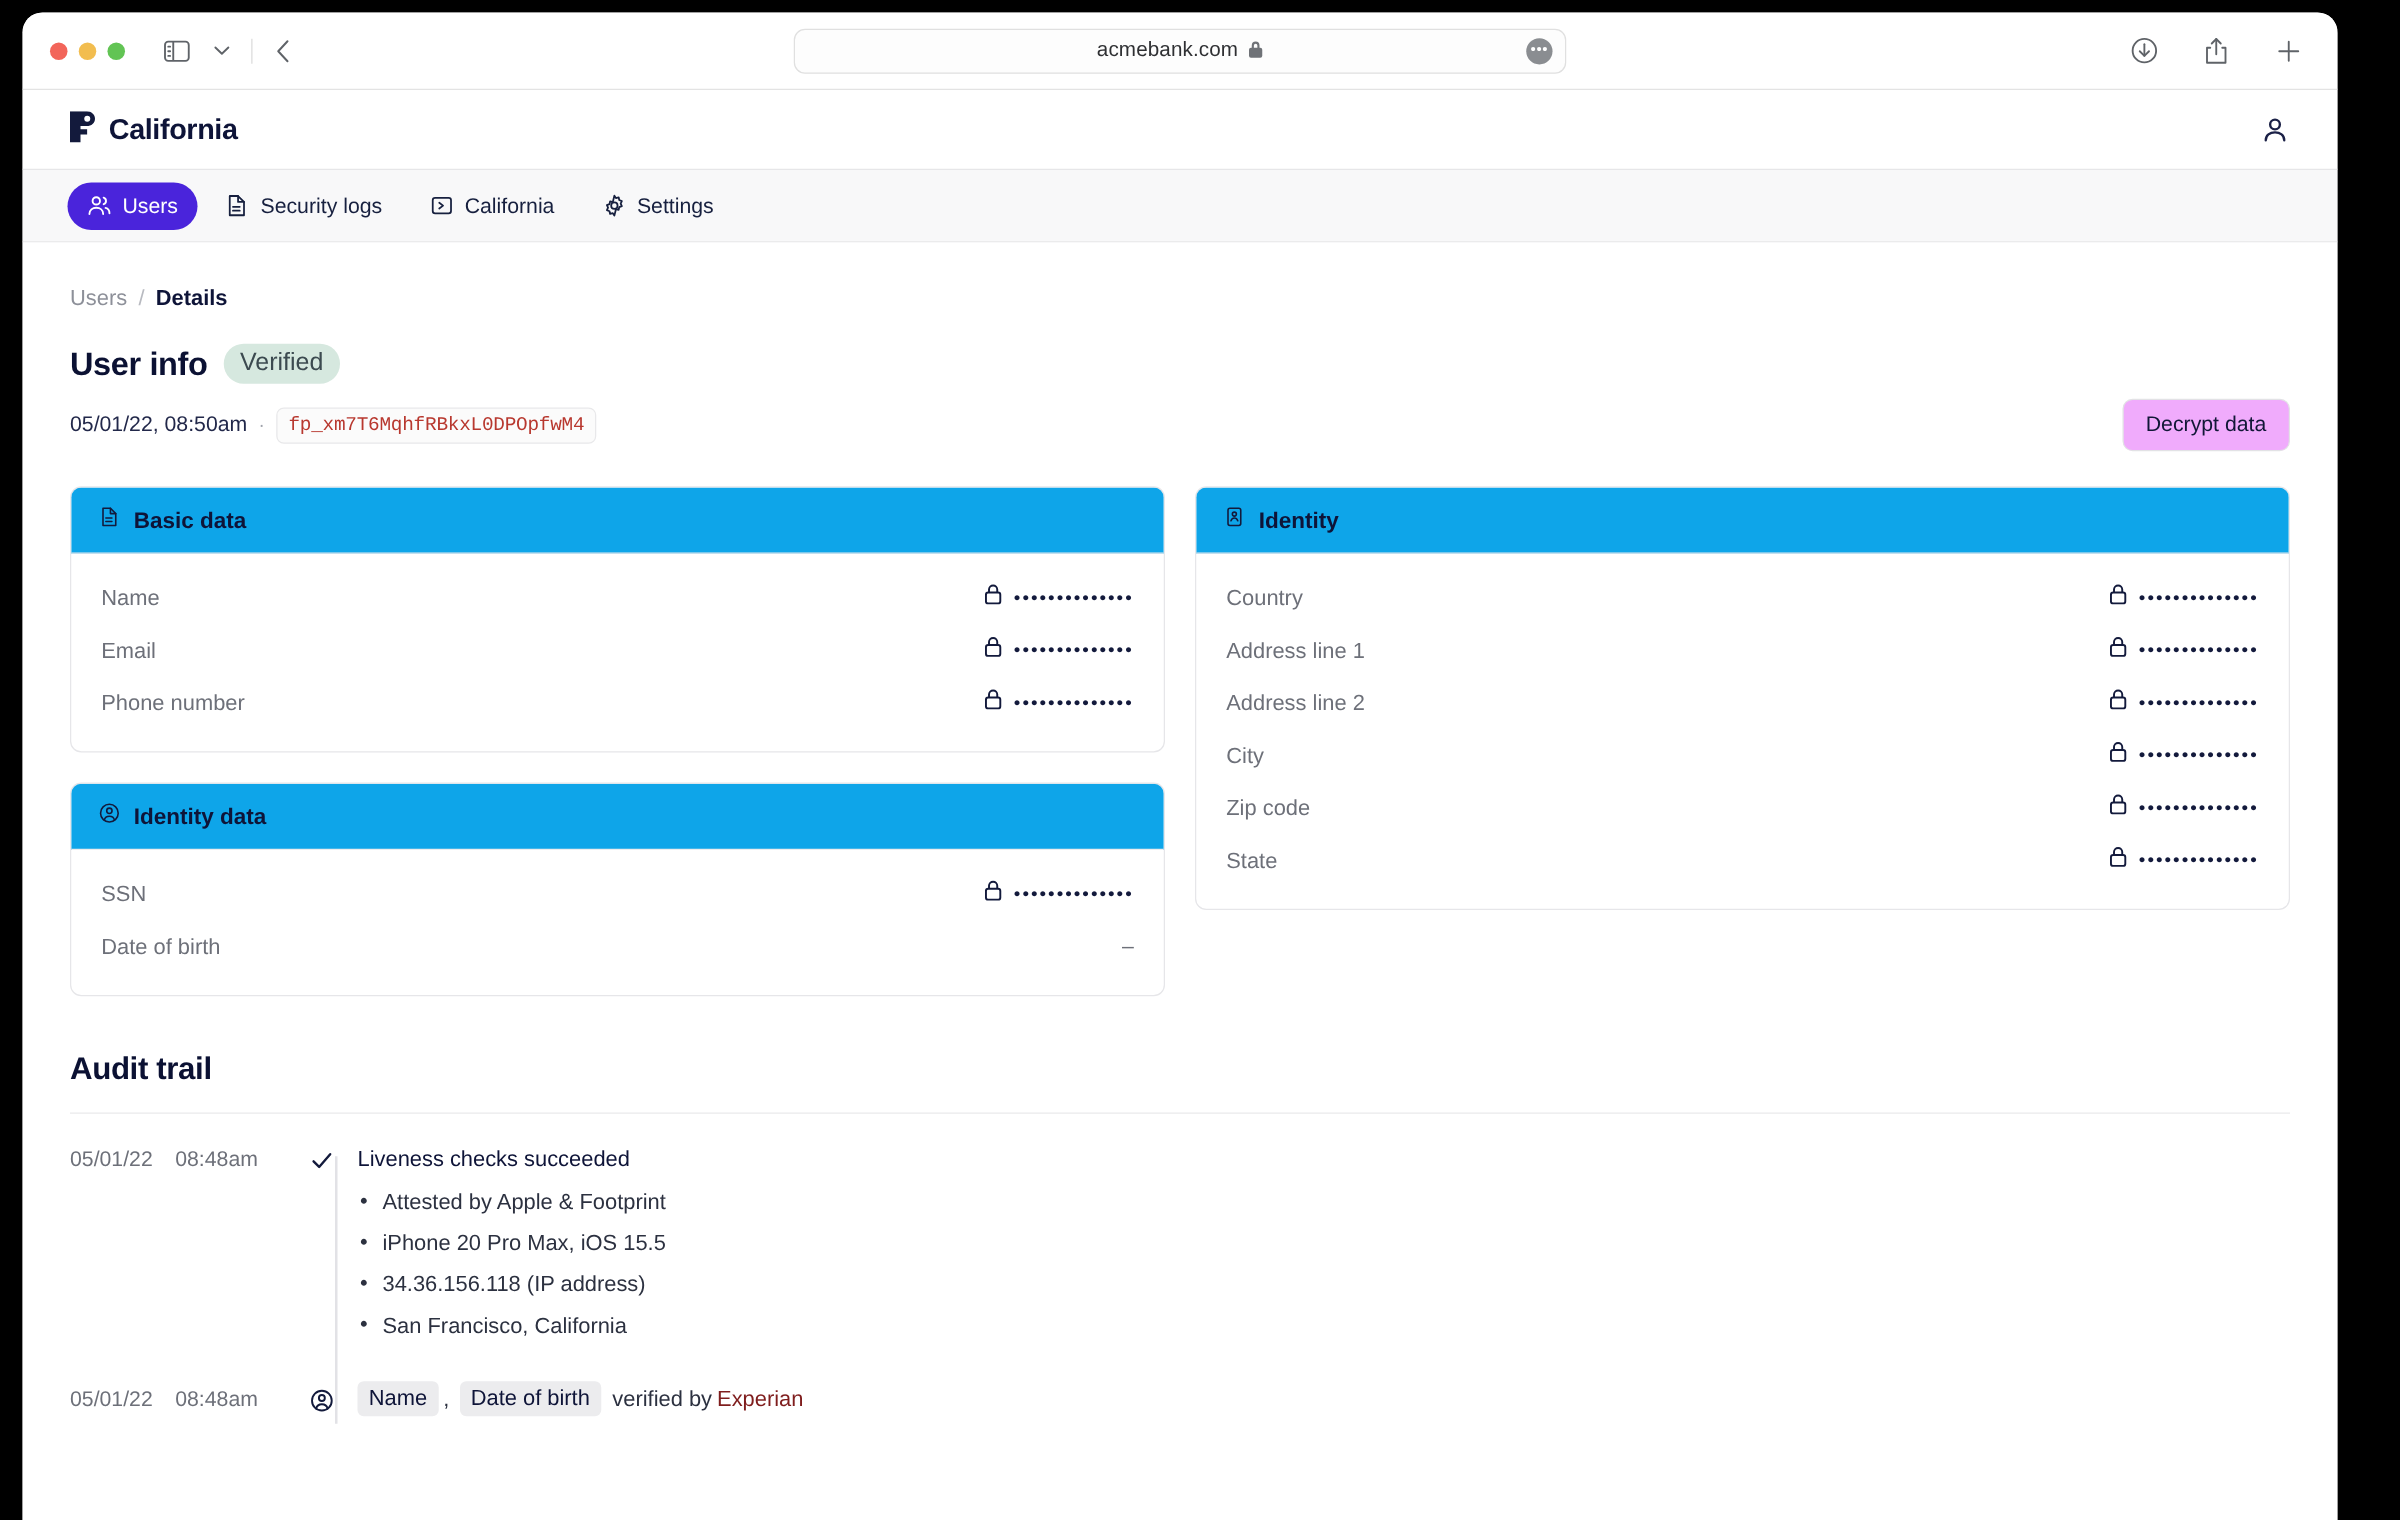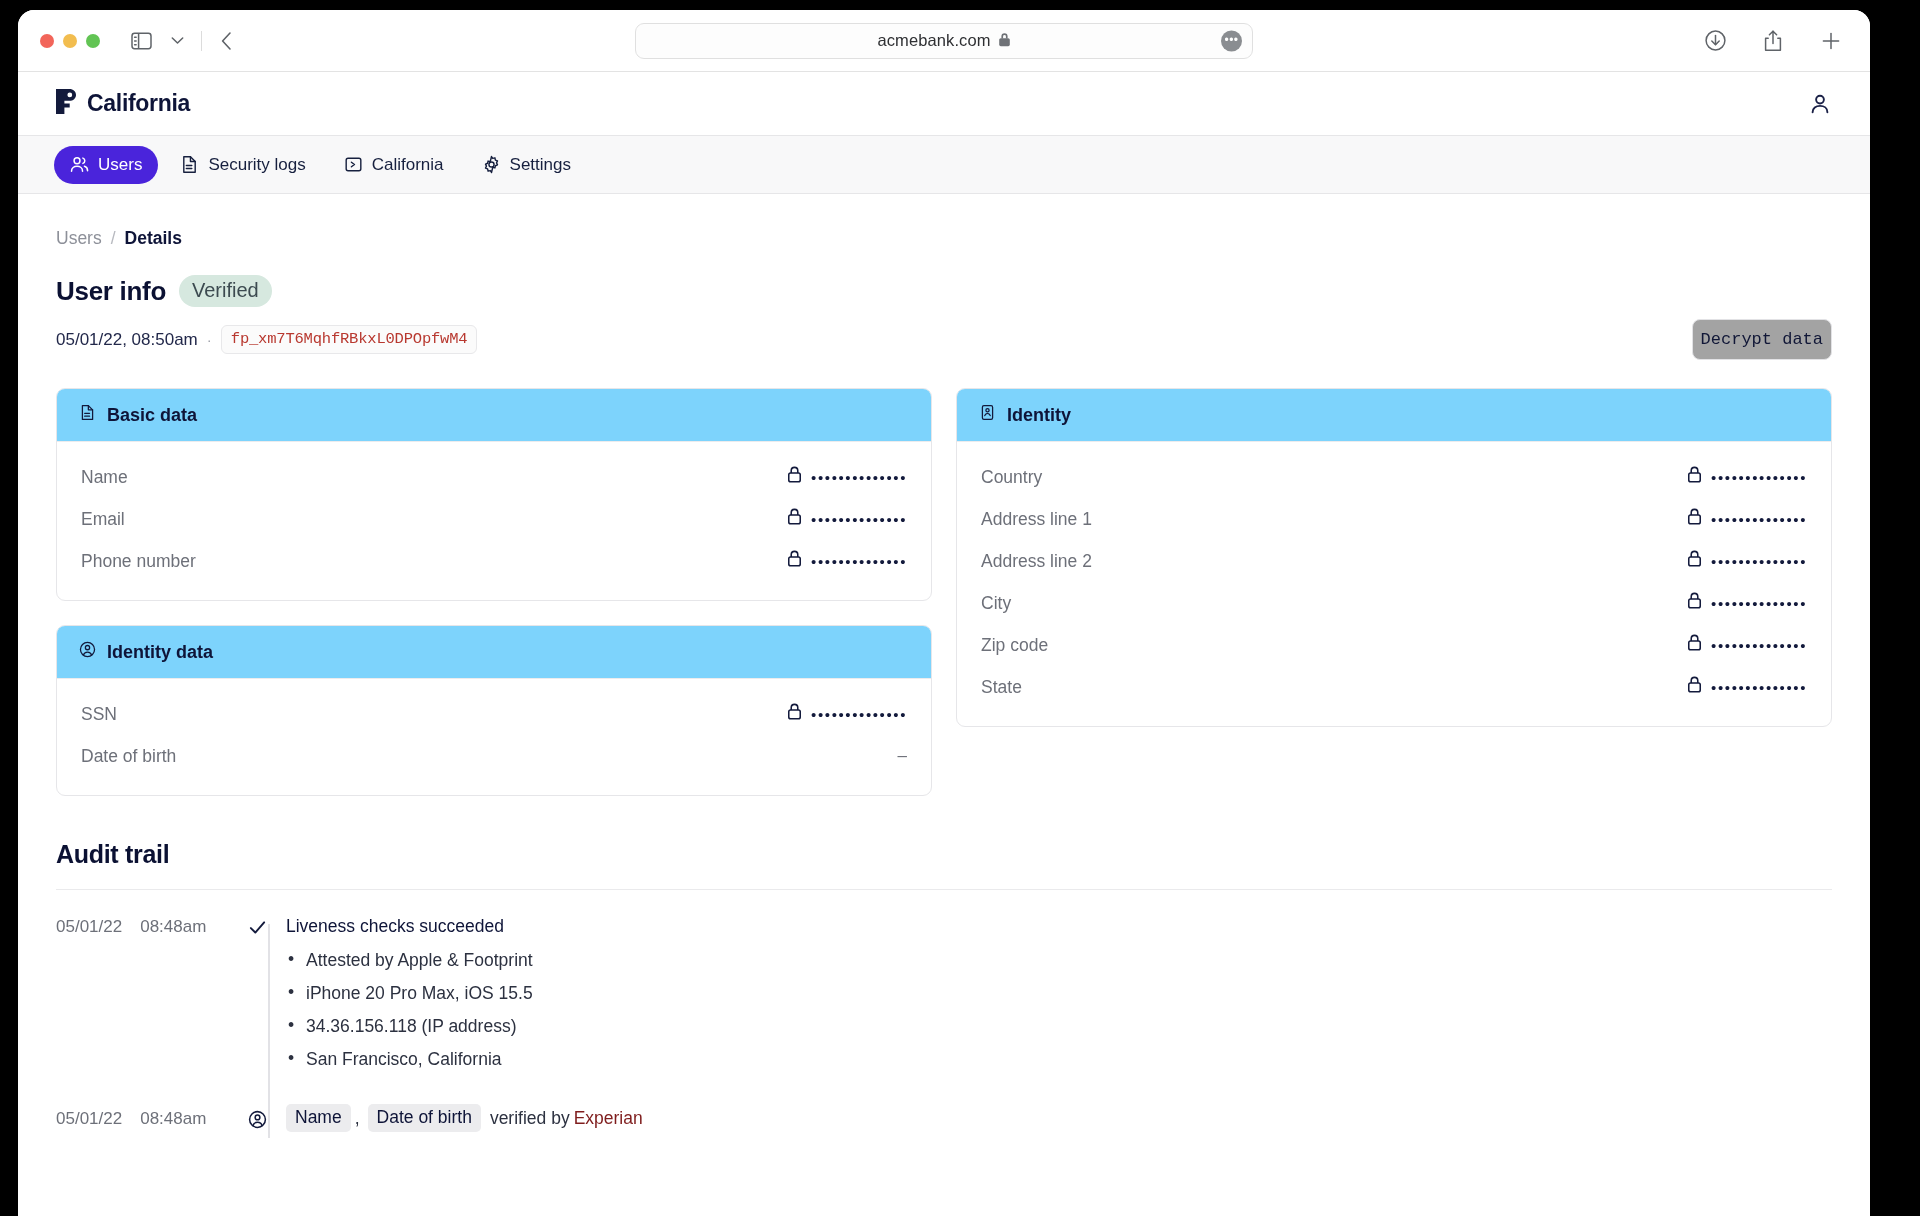--- a/index.html
+++ b/index.html
@@ -166,43 +166,42 @@
   .token {
     font-family: "Liberation Mono", monospace;
     font-size: 15.5px; color: #b8382f;
     background: #fbfbfb; border: 1px solid #e8e8ea;
     border-radius: 6px; padding: 4px 9px 5px;
     letter-spacing: -.2px;
   }
   .decrypt-btn {
     margin-left: auto;
     font-size: 17px; color: #111737; font-weight: 500;
-    background: #a3a3a3; border: 1px solid #e2e2e5;
-    border-radius: 8px; padding: 10px 8px;
+    background: #f0abfc; border: 1px solid #e2e2e5;
+    border-radius: 8px; padding: 10px 18px;
     cursor: default;
-    font-family: Liberation Mono, monospace;
   }
 
   
   .cards {
     display: grid;
     grid-template-columns: 1fr 1fr;
     gap: 24px;
     align-items: start;
   }
   .col { display: flex; flex-direction: column; gap: 24px; }
 
   .card {
     border: 1px solid #e6e6e9;
     border-radius: 9px;
     overflow: hidden;
     background: #fff;
   }
   .card-head {
-    background: #7dd3fc;
+    background: #0ea5e9;
     border-bottom: 1px solid #ececee;
     padding: 15px 22px;
     display: flex; align-items: center; gap: 11px;
     font-size: 18px; font-weight: 600; color: #0e1438;
   }
   .card-body { padding: 14px 24px 18px 24px; }
   .row {
     display: flex; align-items: center;
     height: 42px;
     font-size: 17.5px;

